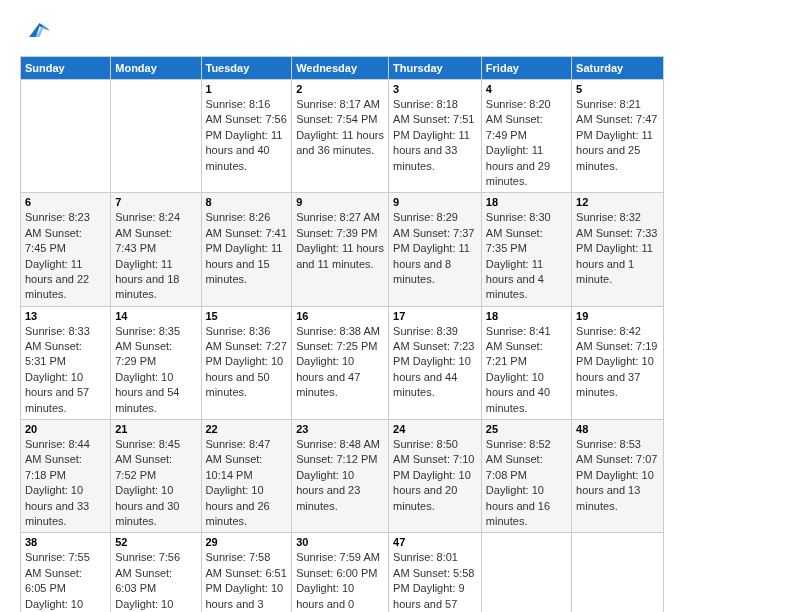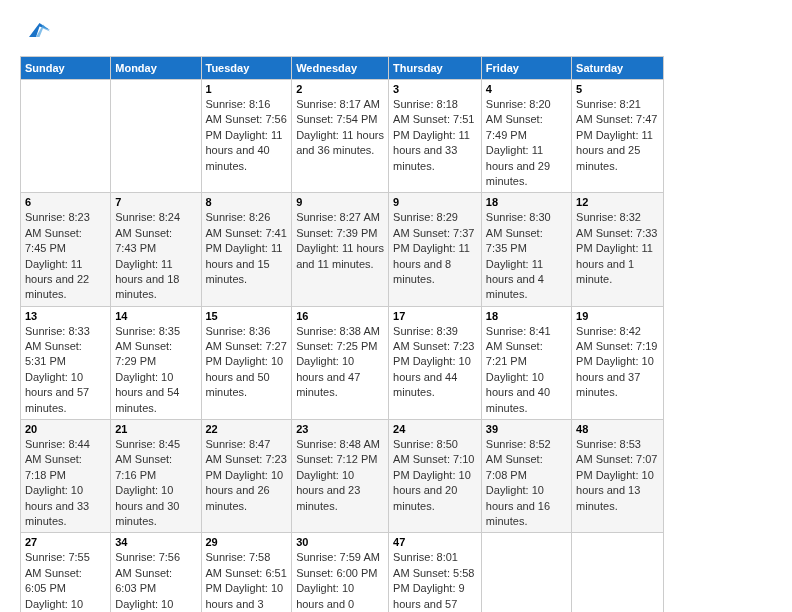--- a/index.html
+++ b/index.html
@@ -257,63 +257,63 @@
         <tr>
           <td>
             <span class="day-number">20</span>
             <div class="day-info">Sunrise: 8:44 AM
 Sunset: 7:18 PM
 Daylight: 10 hours and 33 minutes.</div>
           </td>
           <td>
             <span class="day-number">21</span>
             <div class="day-info">Sunrise: 8:45 AM
-Sunset: 7:16 PM
+Sunset: 7:52 PM
 Daylight: 10 hours and 30 minutes.</div>
           </td>
           <td>
             <span class="day-number">22</span>
             <div class="day-info">Sunrise: 8:47 AM
-Sunset: 7:23 PM
+Sunset: 10:14 PM
 Daylight: 10 hours and 26 minutes.</div>
           </td>
           <td>
             <span class="day-number">23</span>
             <div class="day-info">Sunrise: 8:48 AM
 Sunset: 7:12 PM
 Daylight: 10 hours and 23 minutes.</div>
           </td>
           <td>
             <span class="day-number">24</span>
             <div class="day-info">Sunrise: 8:50 AM
 Sunset: 7:10 PM
 Daylight: 10 hours and 20 minutes.</div>
           </td>
           <td>
-            <span class="day-number">39</span>
+            <span class="day-number">25</span>
             <div class="day-info">Sunrise: 8:52 AM
 Sunset: 7:08 PM
 Daylight: 10 hours and 16 minutes.</div>
           </td>
           <td>
             <span class="day-number">48</span>
             <div class="day-info">Sunrise: 8:53 AM
 Sunset: 7:07 PM
 Daylight: 10 hours and 13 minutes.</div>
           </td>
         </tr>
         <tr>
           <td>
-            <span class="day-number">27</span>
+            <span class="day-number">38</span>
             <div class="day-info">Sunrise: 7:55 AM
 Sunset: 6:05 PM
 Daylight: 10 hours and 10 minutes.</div>
           </td>
           <td>
-            <span class="day-number">34</span>
+            <span class="day-number">52</span>
             <div class="day-info">Sunrise: 7:56 AM
 Sunset: 6:03 PM
 Daylight: 10 hours and 6 minutes.</div>
           </td>
           <td>
             <span class="day-number">29</span>
             <div class="day-info">Sunrise: 7:58 AM
 Sunset: 6:51 PM
 Daylight: 10 hours and 3 minutes.</div>
           </td>

